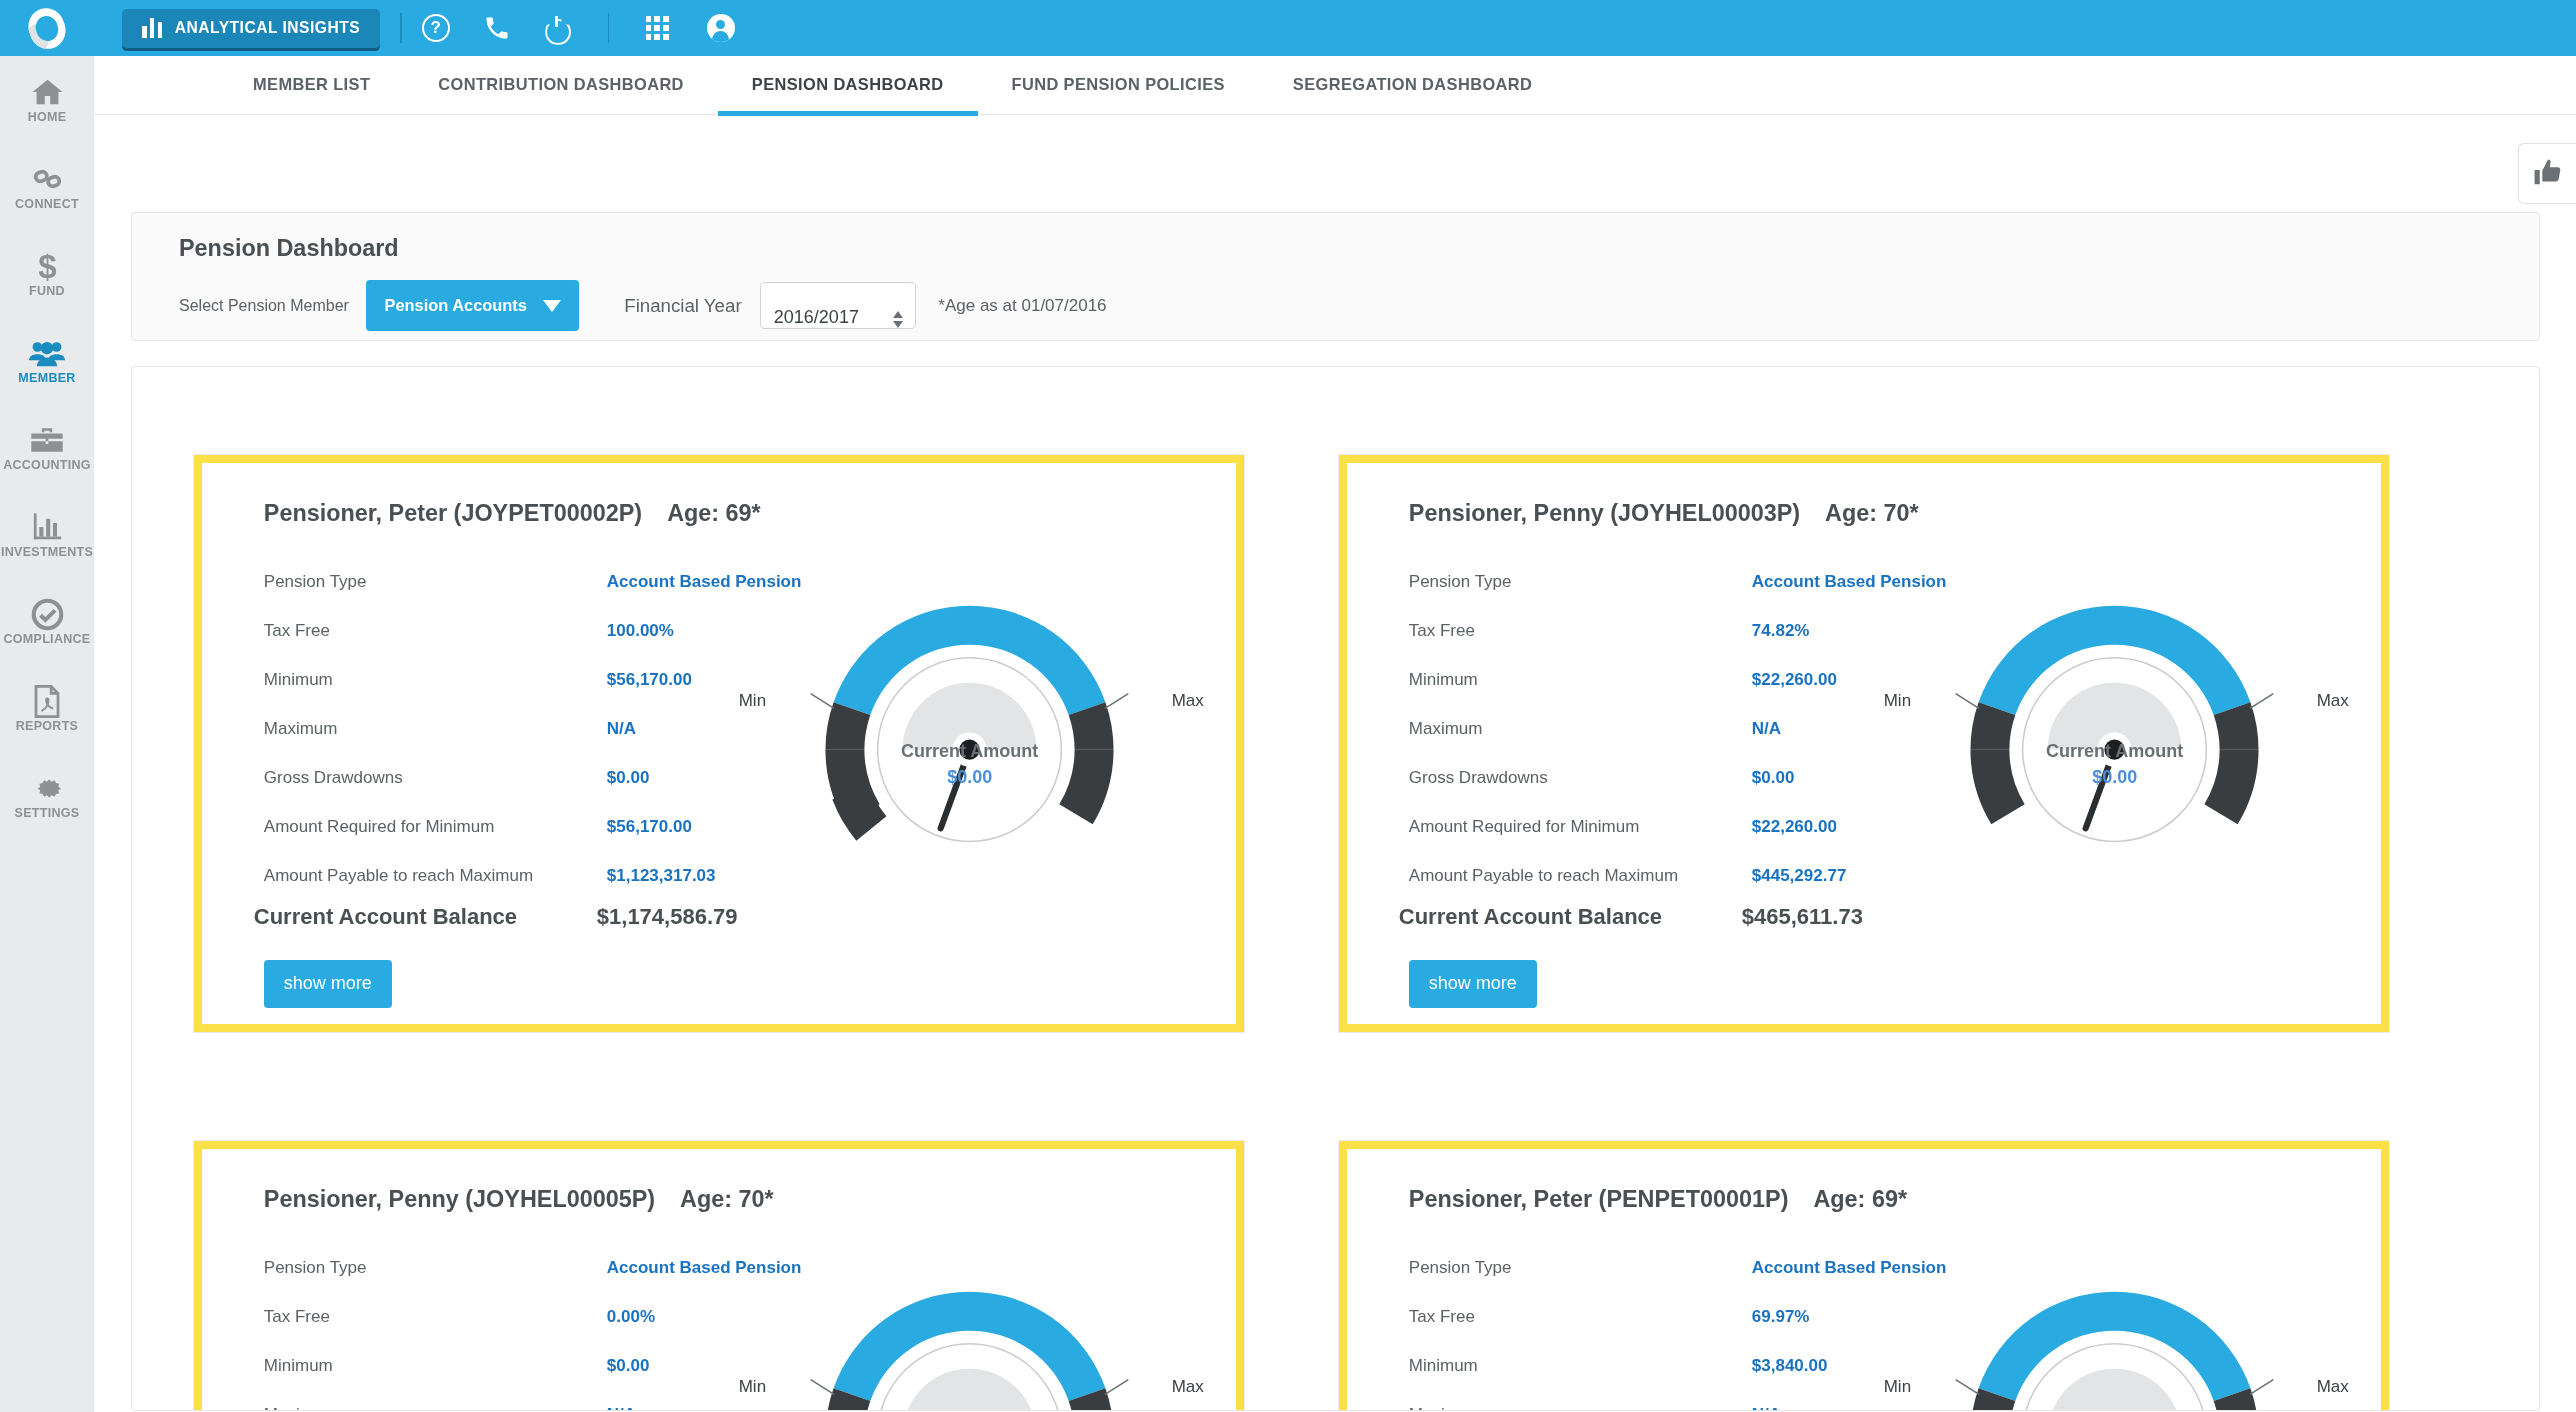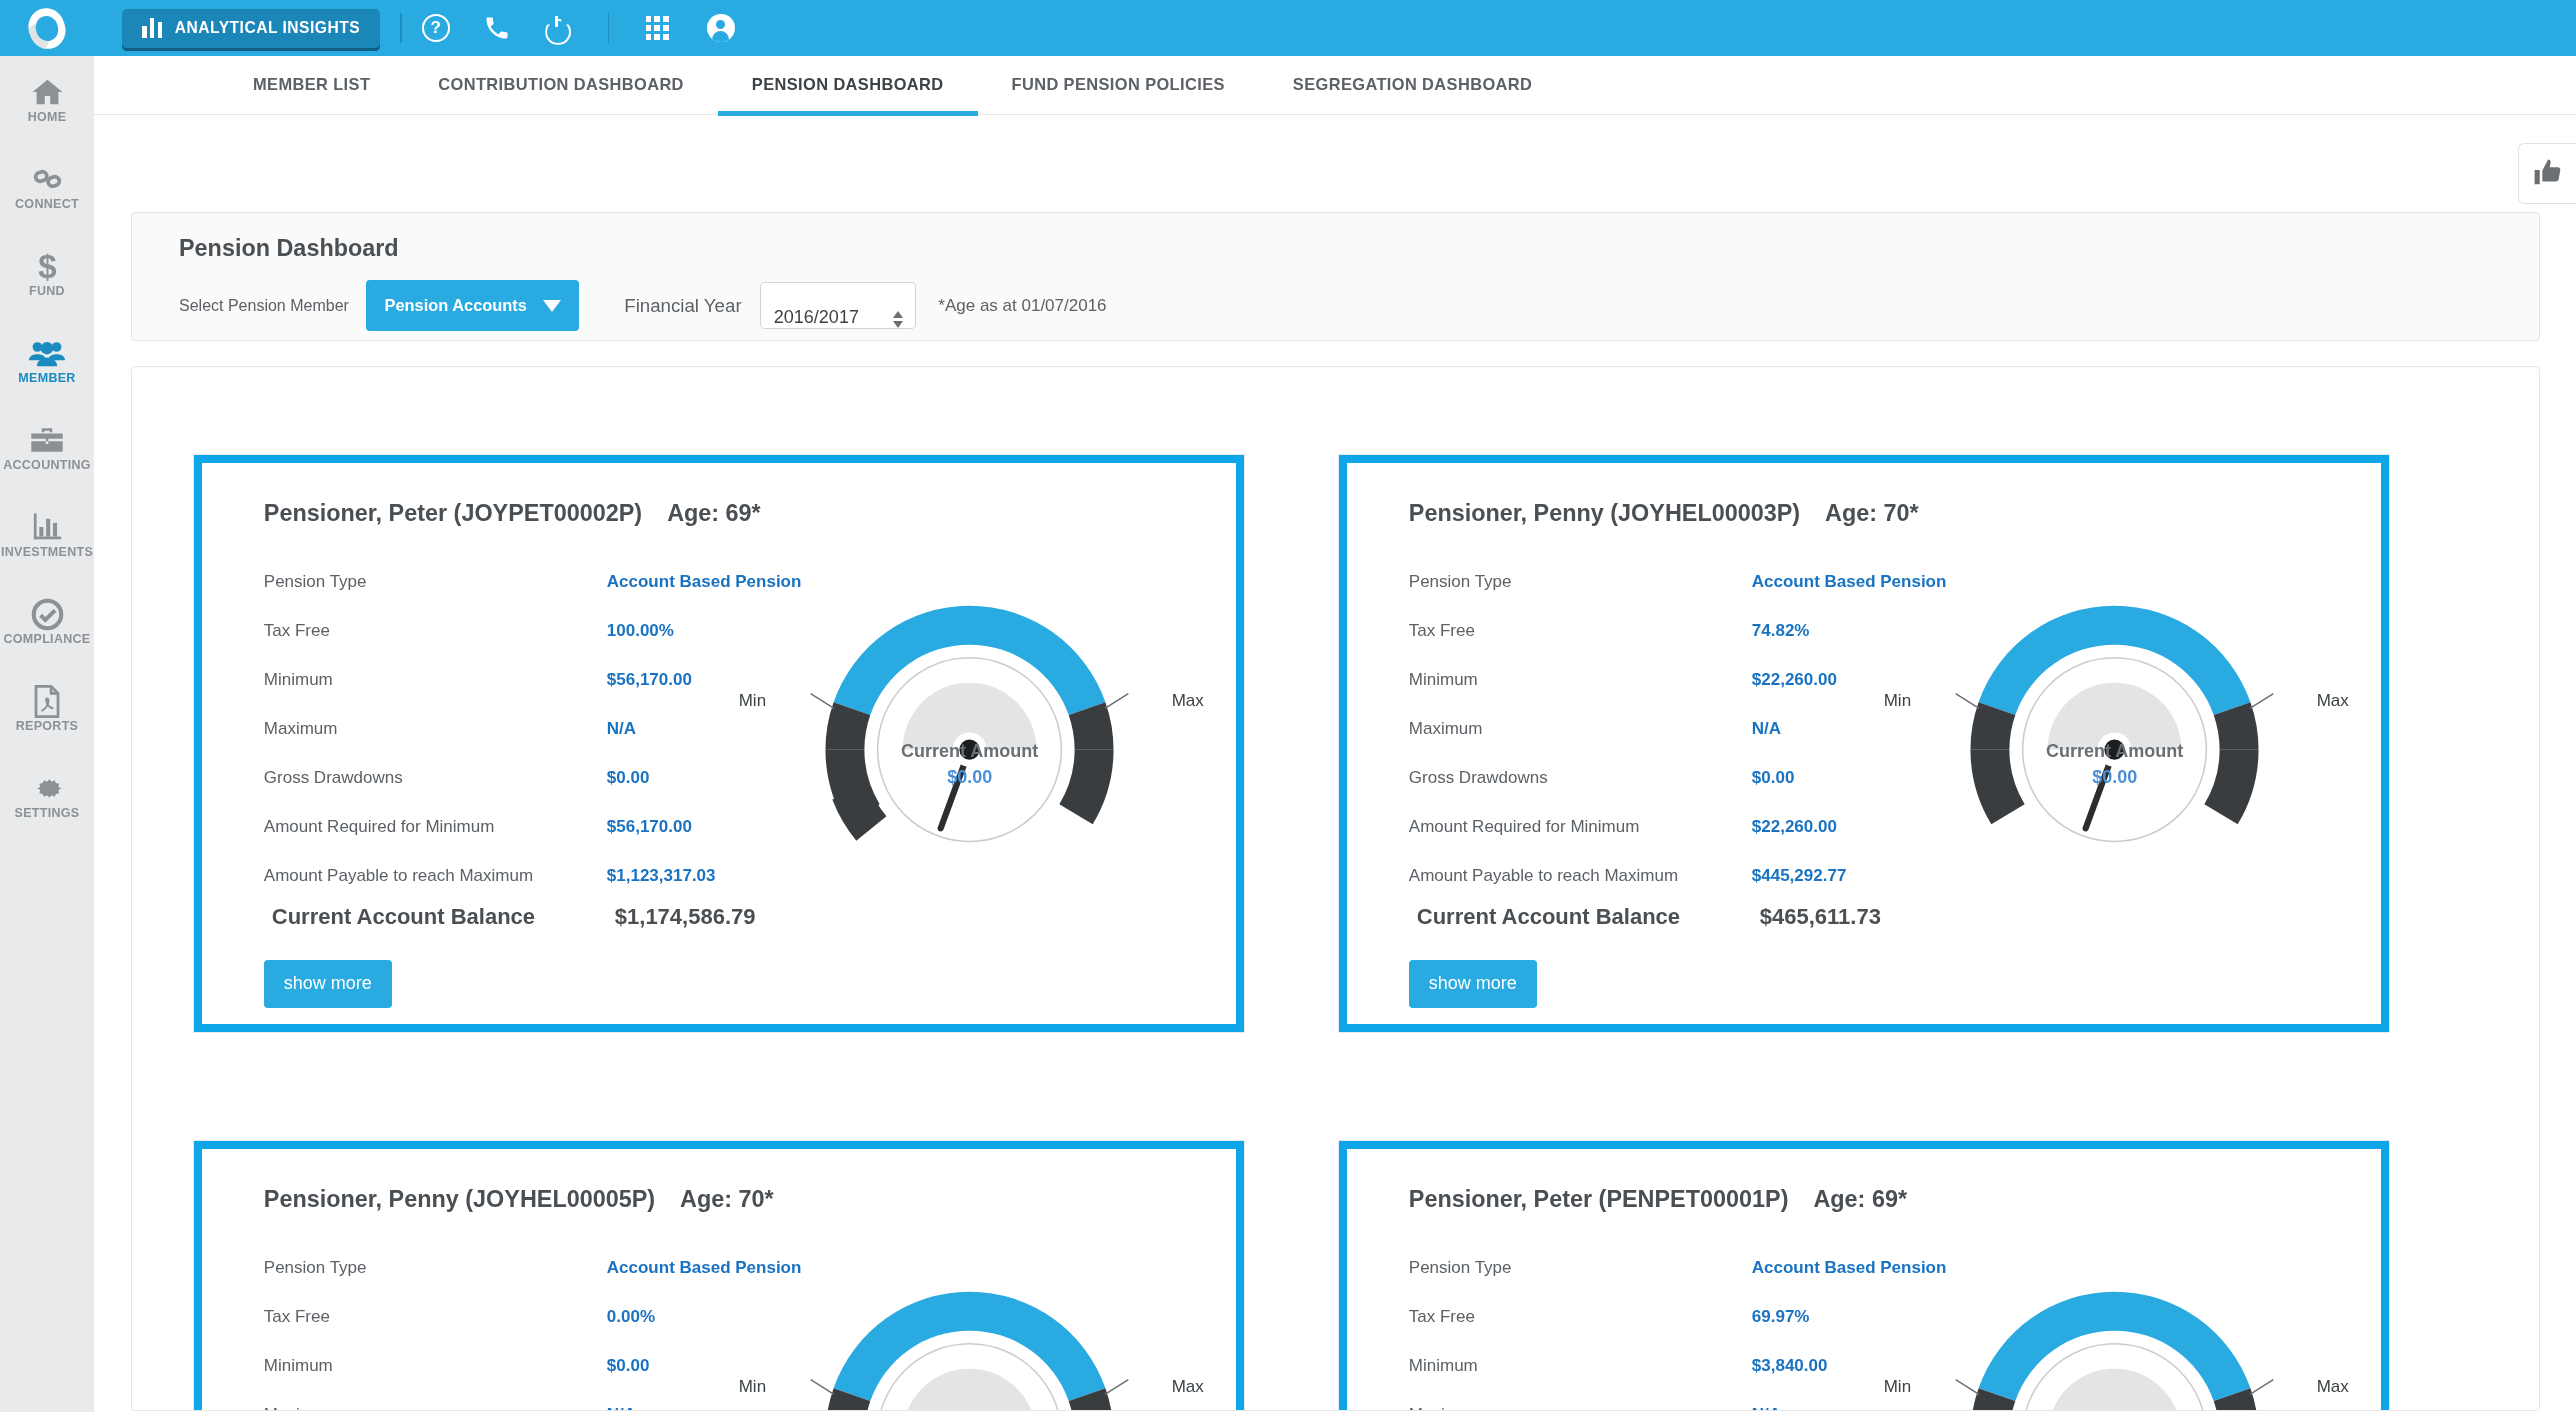--- a/index.html
+++ b/index.html
@@ -167,37 +167,37 @@
   .spin i.dn { border-top: 7px solid #6b7075; }
   .age-note { font-size: 17px; color: #5c6166; margin-left: 22px; white-space: nowrap; }
 
   
   .cards-frame {
     position: absolute; left: 37px; top: 310px; width: 2409px; height: 1045px;
     background: #fff; border: 1.6px solid #e3e5e7; border-radius: 3.9px; overflow: hidden;
   }
   .card-outer {
     position: absolute; width: 1052px; height: 579px;
-    background: #0ea5e9; border: 1.6px solid #e8eaec; padding: 7.8px;
+    background: #fde047; border: 1.6px solid #e8eaec; padding: 7.8px;
   }
   .card-outer.c0 { left: 61px; top: 87px; }
   .card-outer.c1 { left: 1206px; top: 87px; }
   .card-outer.c2 { left: 61px; top: 773px; }
   .card-outer.c3 { left: 1206px; top: 773px; }
   .card-inner { width: 100%; height: 100%; background: #fff; position: relative; }
 
   .card-title { position: absolute; left: 62px; top: 37px; font-size: 23.4px; font-weight: bold; color: #4a4f54; white-space: nowrap; }
   .card-title .age { margin-left: 25px; }
 
   .rows { position: absolute; left: 62px; top: 95px; width: 616px; }
   .row { height: 49px; display: flex; align-items: center; }
   .row .k { font-size: 17px; color: #5c6166; width: 343px; }
   .row .v { font-size: 17px; color: #1a73c2; font-weight: bold; }
 
-  .balance-row { position: absolute; left: 70px; top: 441px; display: flex; align-items: center; }
+  .balance-row { position: absolute; left: 52px; top: 441px; display: flex; align-items: center; }
   .balance-row .bk { font-size: 22px; font-weight: bold; color: #4a4f54; width: 343px; }
   .balance-row .bv { font-size: 22px; font-weight: bold; color: #4a4f54; }
 
   .show-more {
     position: absolute; left: 62px; top: 497px; background: #29abe2; color: #fff;
     border: none; border-radius: 3.9px; height: 48px; padding: 0 20px;
     font-size: 18px; cursor: pointer;
   }
 
   .gauge { position: absolute; right: 48px; top: 92px; width: 437px; height: 327px; }

